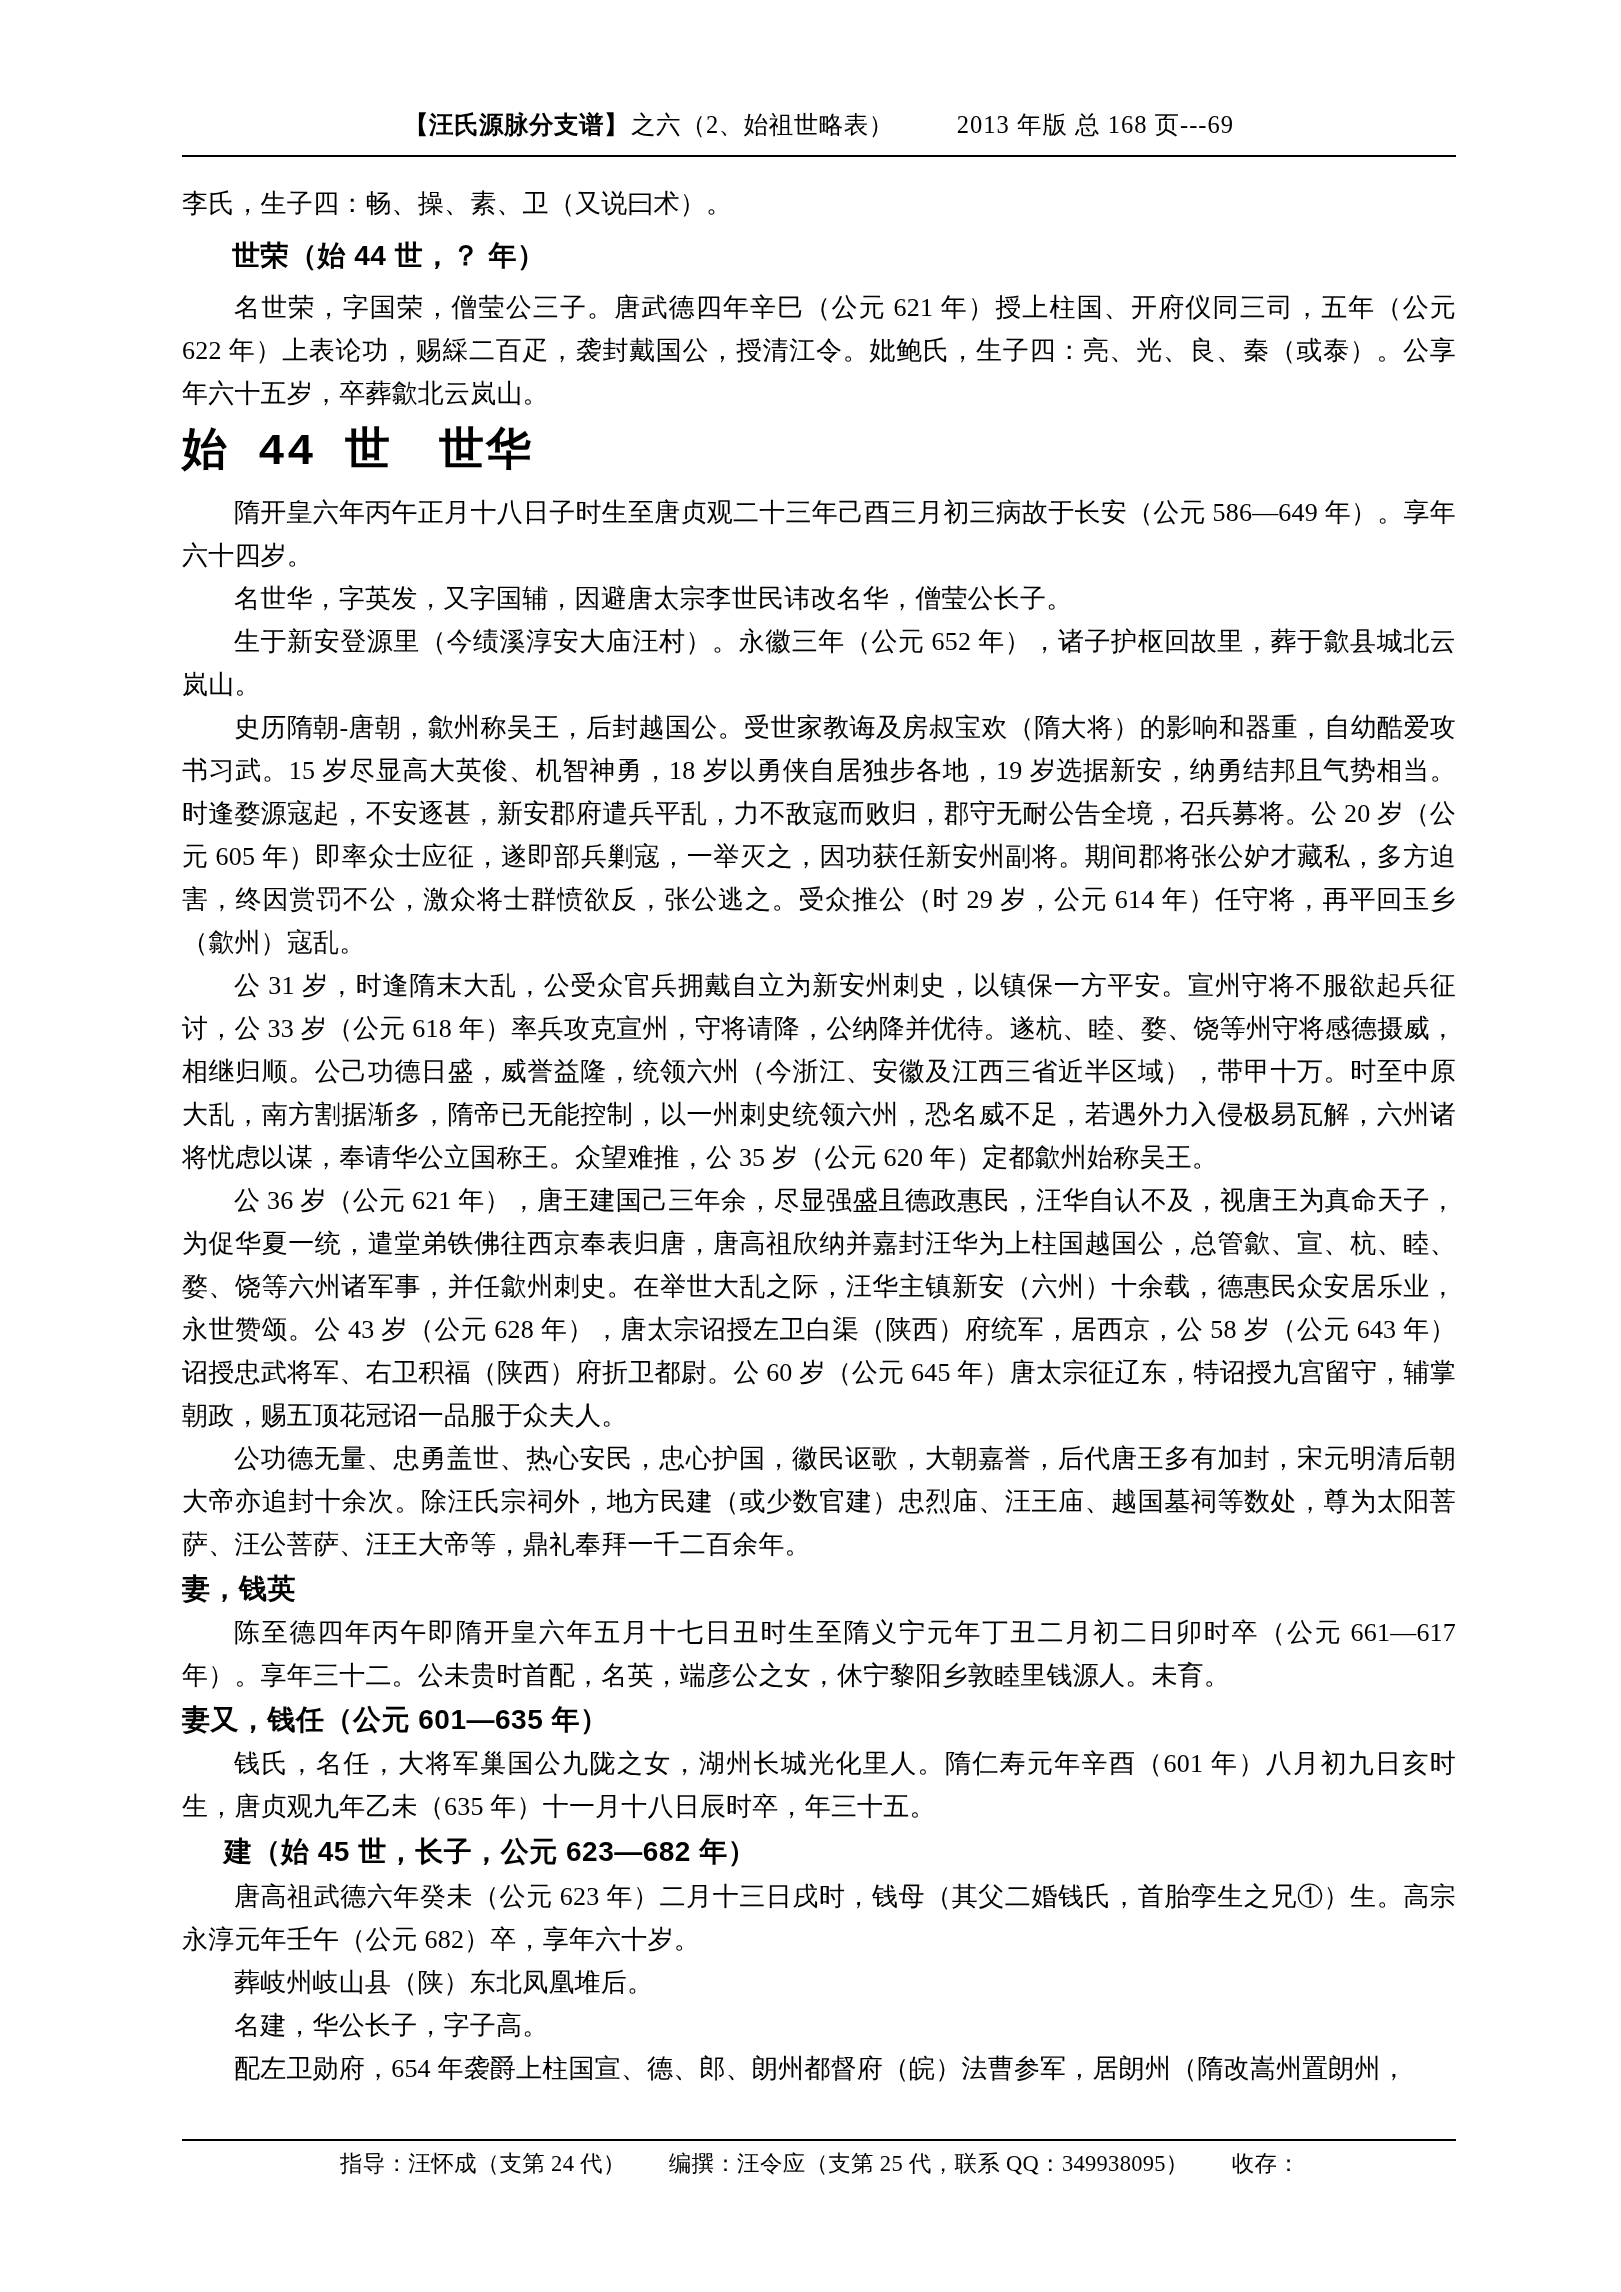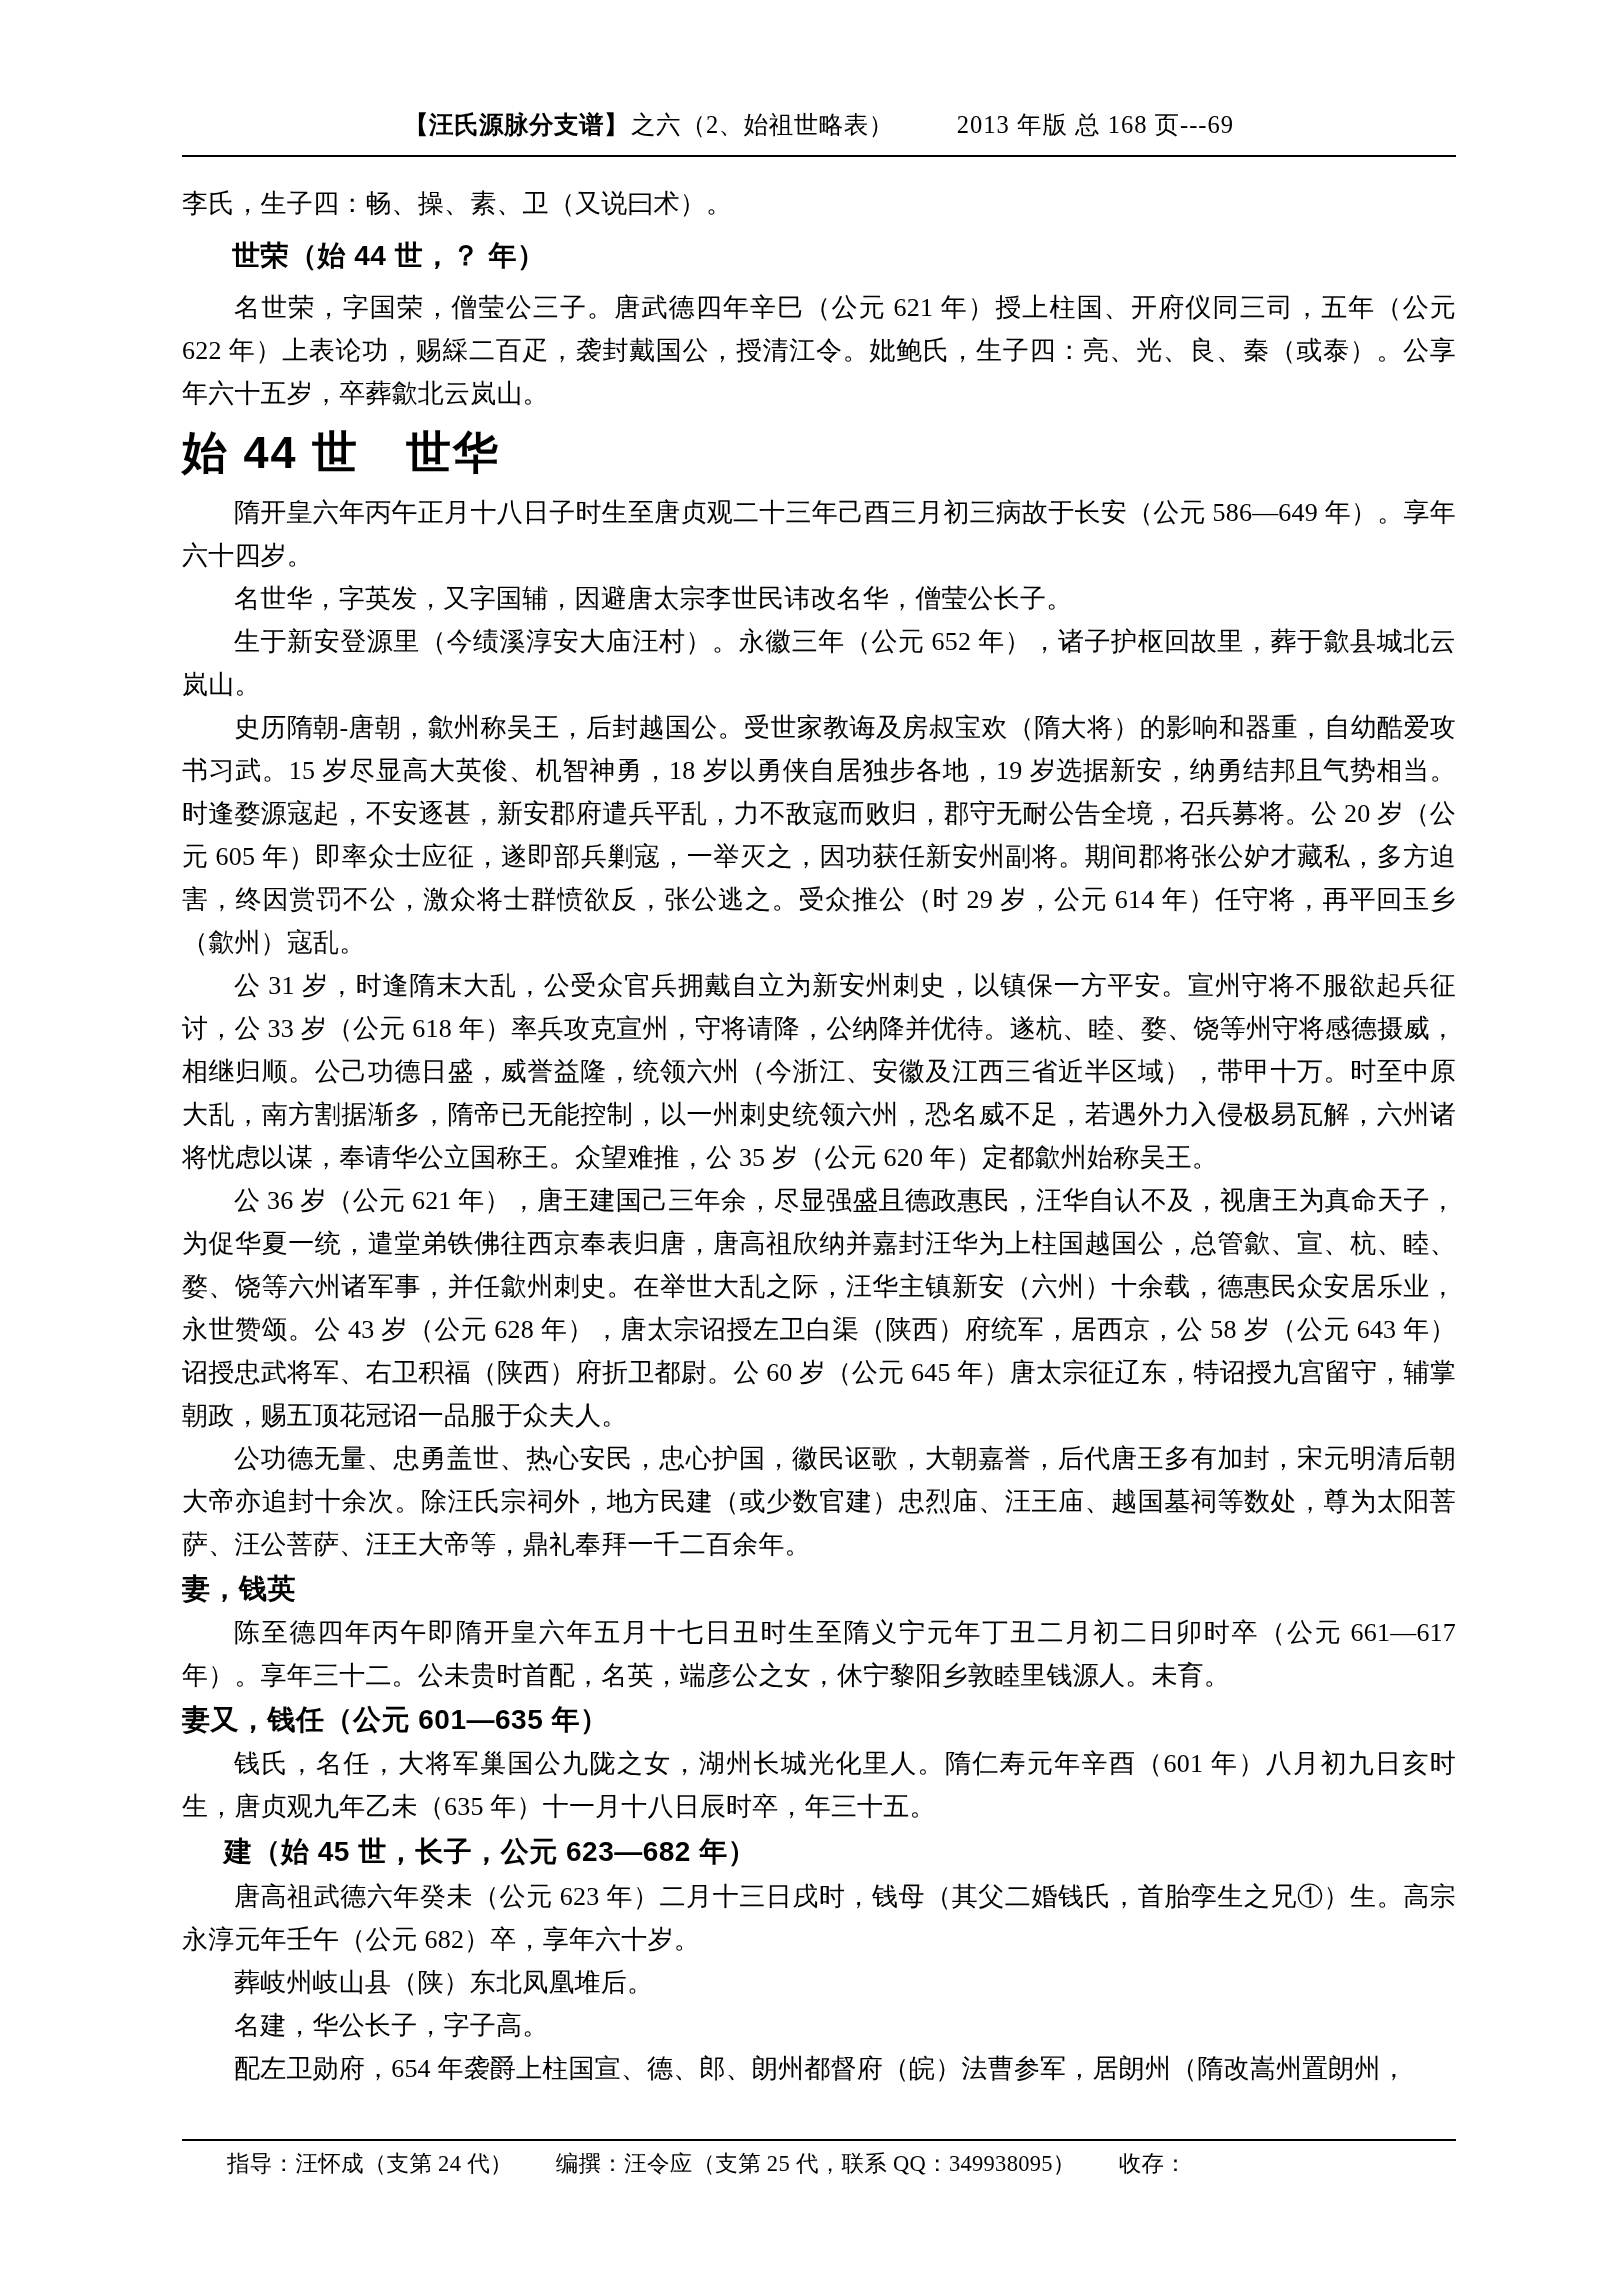--- a/index.html
+++ b/index.html
@@ -83,21 +83,21 @@
     margin: 8px;
     font-family: Liberation Sans, sans-serif;
     font-weight: bold;
     font-size: 28px;
     line-height: 45px;
     text-indent: 1.5em;
     letter-spacing: 0.5px;
   }
   h1.heading-main {
     margin: 0;
-    font-family: Liberation Sans, sans-serif;
+    font-family: Liberation Mono, monospace;
     font-weight: bold;
     font-size: 45px;
     line-height: 76px;
     letter-spacing: 2px;
   }
   h3.heading-wife {
     margin: 0;
     font-family: "Liberation Sans", "DejaVu Sans", sans-serif;
     font-weight: bold;
     font-size: 28px;
@@ -123,21 +123,21 @@
     width: 1274px;
     height: 0;
     border-top: 2px solid #000;
   }
   .page-footer {
     position: absolute;
     left: 182px;
     top: 2148px;
     width: 1274px;
     display: flex;
-    justify-content: flex-start;
+    justify-content: center;
     font-size: 22.5px;
     line-height: 1.4;
     white-space: nowrap;
     letter-spacing: 0.3px;
   }
   .footer-seg { margin-right: 43px; }
   .footer-seg:first-child { margin-left: 45px; }
 </style>
 </head>
 <body>

